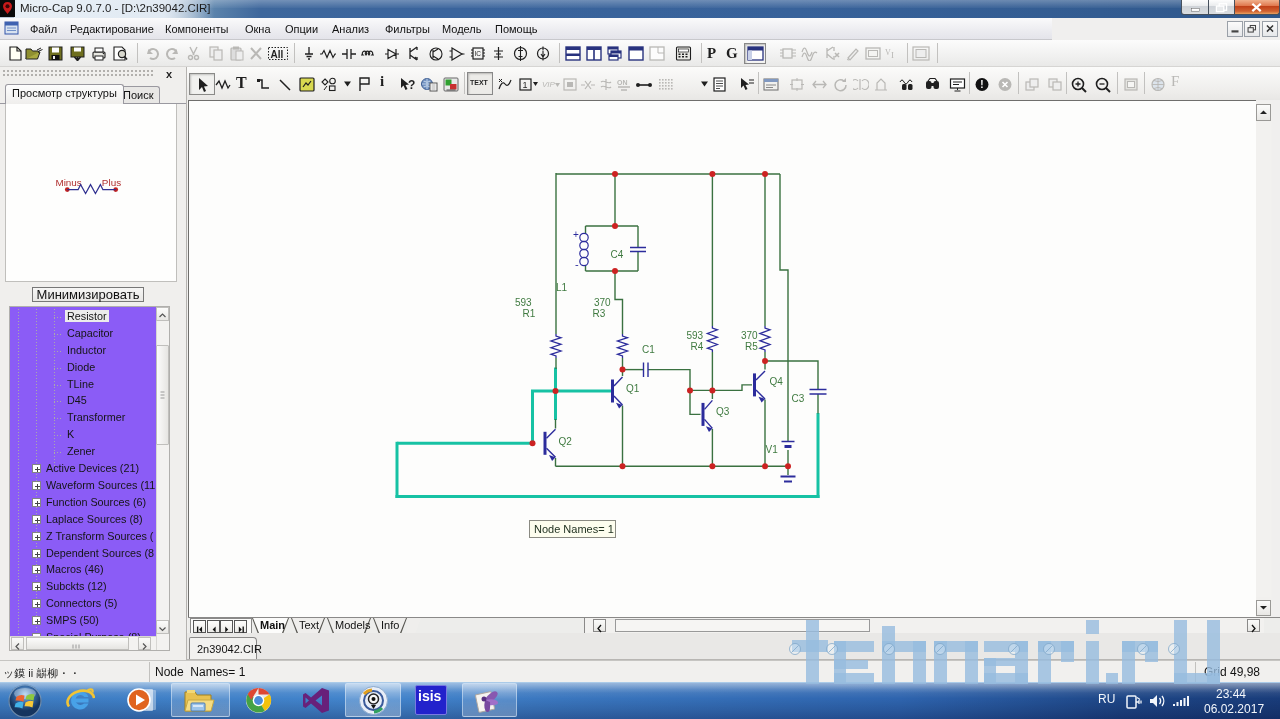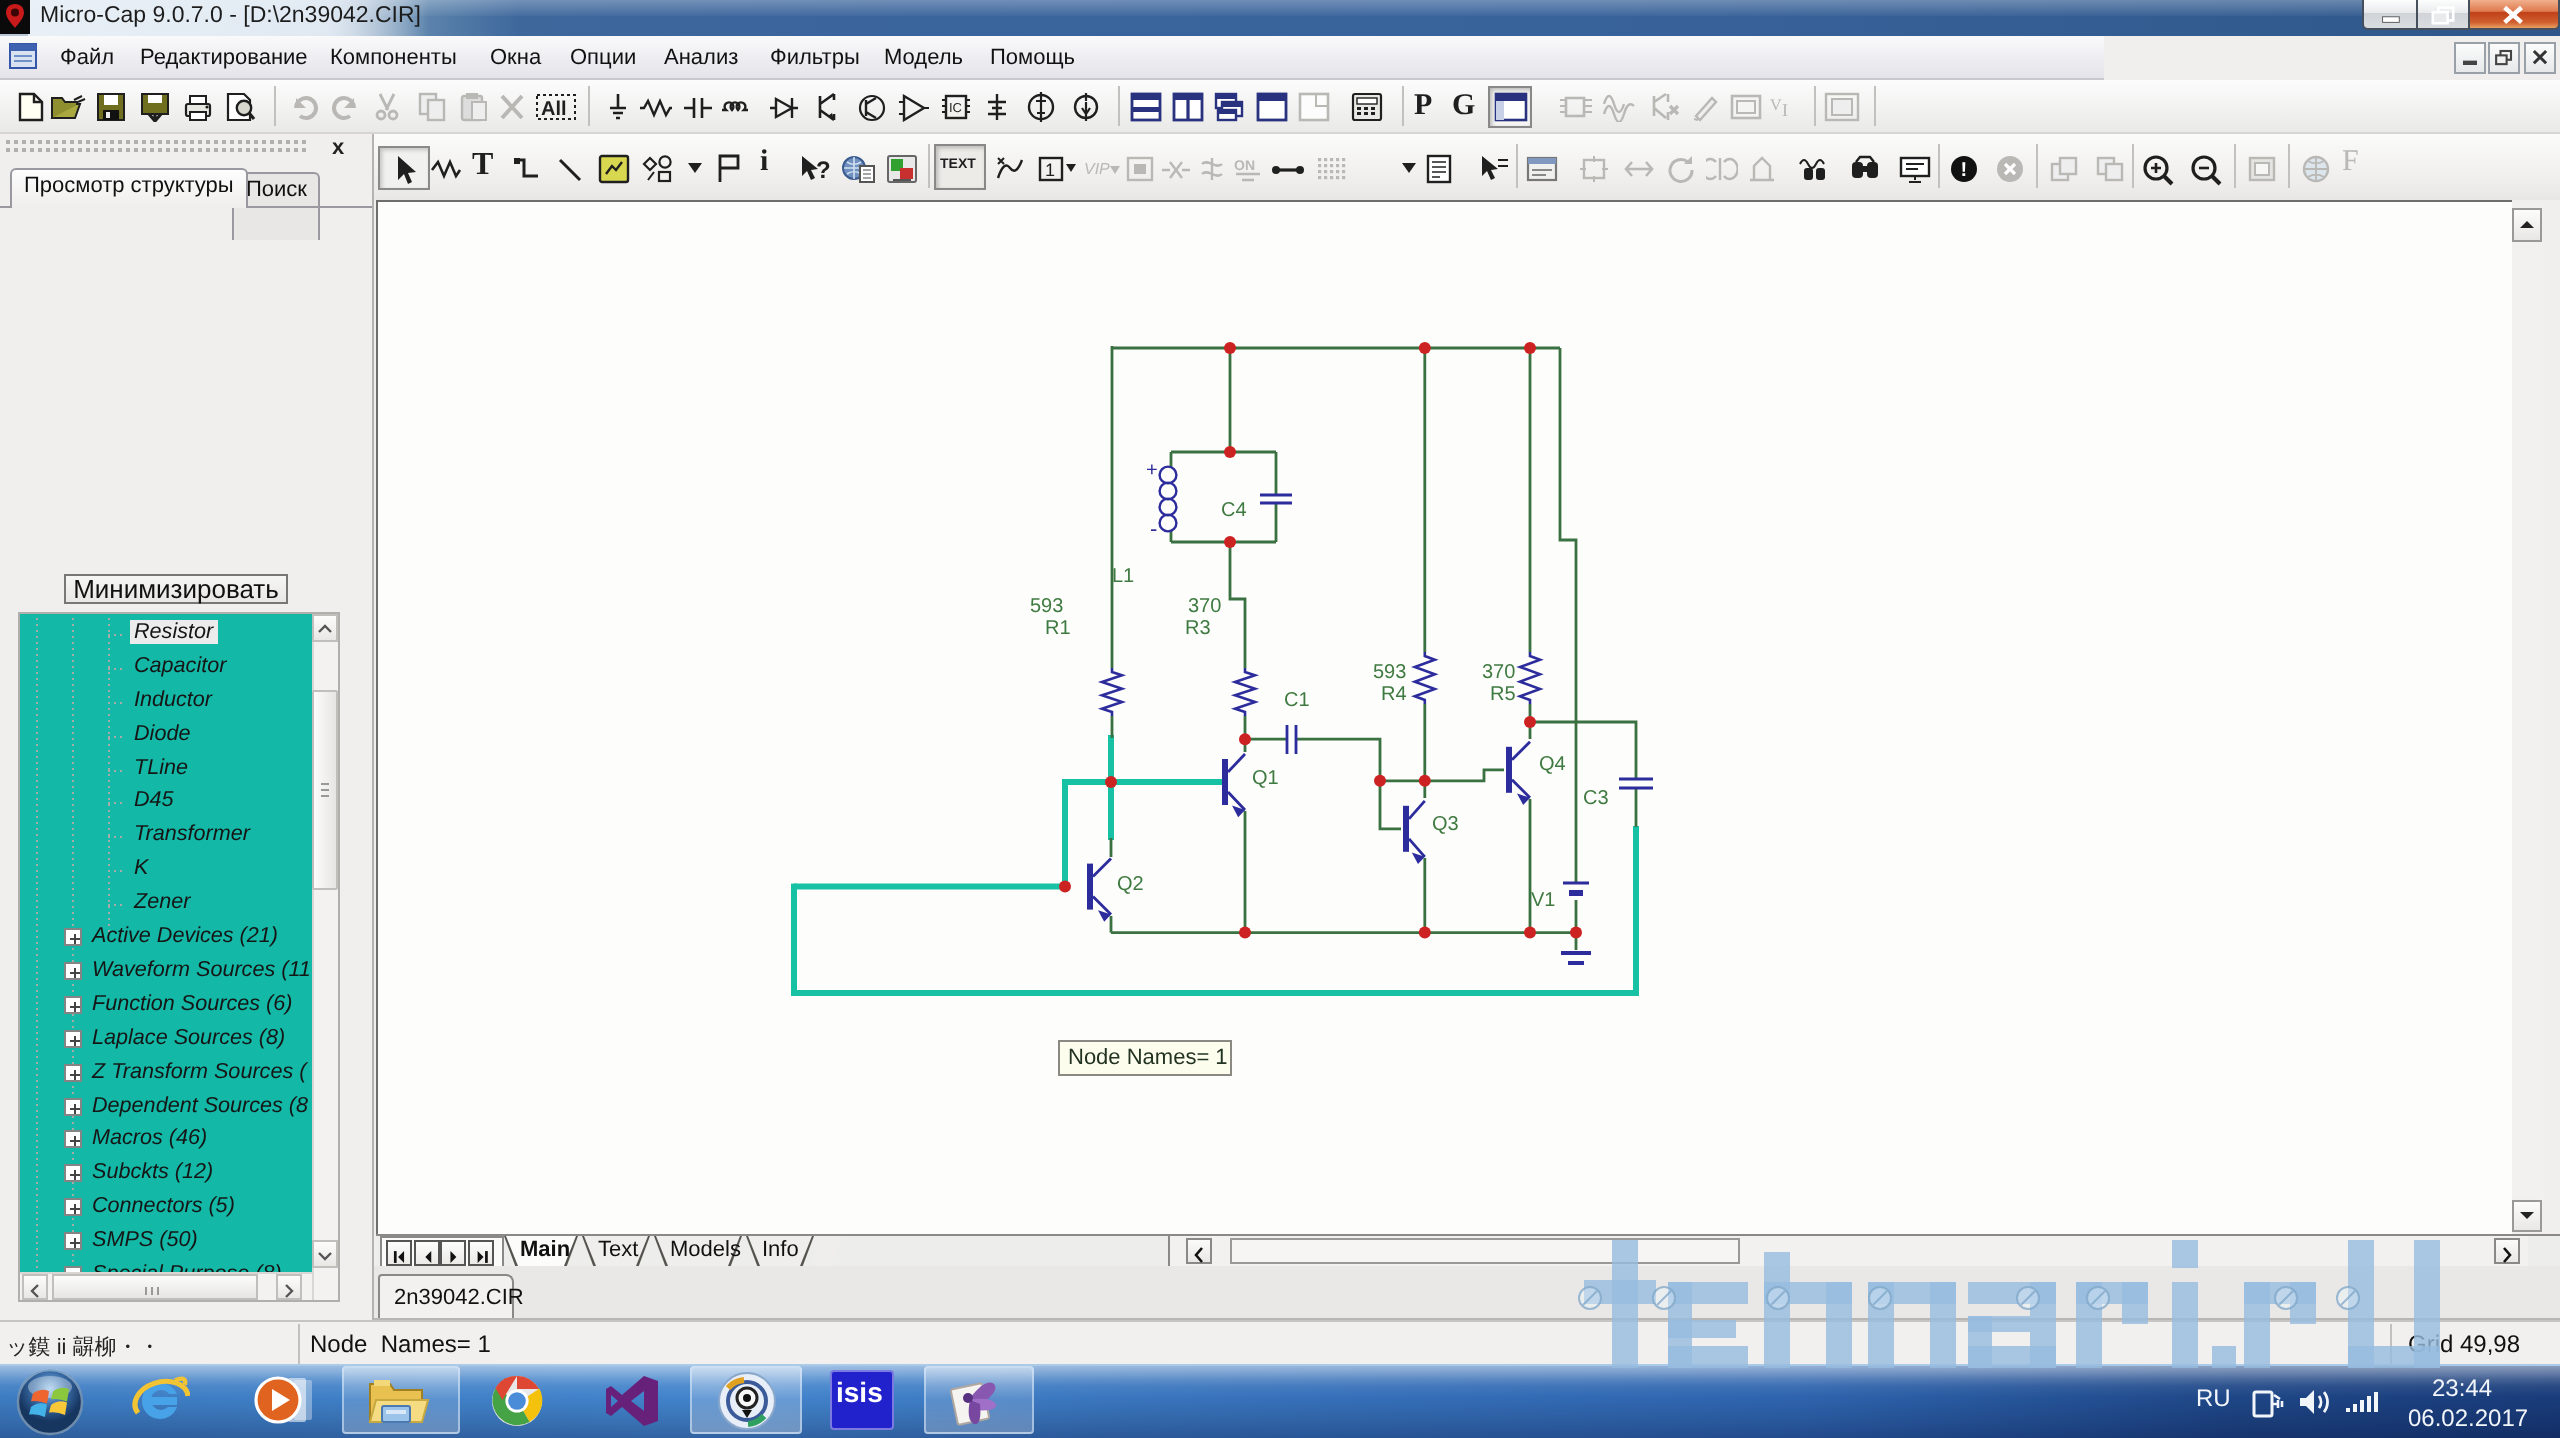--- a/index.html
+++ b/index.html
@@ -43,21 +43,21 @@
 background:repeating-linear-gradient(90deg,#b2b0ad 0 2px,transparent 2px 4px);}
 #panelx{left:162px;top:2px;width:14px;height:13px;font-size:11px;line-height:11px;text-align:center;color:#222;font-weight:bold;}
 .ptab{position:absolute;top:17px;font-size:11px;color:#111;border:1px solid #9a99a0;border-bottom:none;
 background:linear-gradient(#fdfdfd,#efeeec);padding:2px 6px 3px 6px;border-top-left-radius:3px;border-top-right-radius:3px;}
 #ptab1{left:5px;height:20px;z-index:2;}
 #ptab2{left:116px;height:34px;top:19px;background:#e8e7e5;}
 #ptabline{left:0px;top:36px;width:186px;height:1px;background:#9a99a0;}
 #preview{left:5px;top:37px;width:172px;height:178px;background:#fefefd;border:1px solid #c0bfbc;border-top:none;}
 #minbtn{left:32px;top:220px;width:112px;height:15px;border:1px solid #777;background:linear-gradient(#f6f6f5,#e8e7e5);
 font-size:13px;color:#111;text-align:center;line-height:14px;}
-#treebox{left:9px;top:239px;width:161px;height:345px;background:#14b8a6;border:1px solid #b0afac;font-style:italic;}
+#treebox{left:9px;top:239px;width:161px;height:345px;background:#8b5cf6;border:1px solid #b0afac;}
 .trow{position:absolute;font-size:10.8px;color:#151515;white-space:nowrap;}
 .tplus{position:absolute;width:9px;height:9px;border:1px solid #848484;background:#fff;line-height:0;}
 
 #canvasArea{left:188px;top:100px;width:1068px;height:517px;background:#fdfdfc;border-top:1px solid #6f6e6c;border-left:1px solid #6f6e6c;}
 #vscrollC{left:1256px;top:101px;width:16px;height:516px;background:#f1f0ee;}
 #tabstrip{left:188px;top:617px;width:1092px;height:16px;background:#ededeb;border-top:1px solid #8a8988;}
 #doctabs{left:187px;top:633px;width:1093px;height:27px;background:#e9e8e6;border-bottom:1px solid #b8b6b3;}
 #doctab{left:2px;top:4px;width:68px;height:22px;background:#f2f1ef;border:1px solid #8a8988;border-bottom:none;
 border-top-left-radius:2px;border-top-right-radius:4px;font-size:11px;color:#111;padding:5px 0 0 7px;}
 
@@ -526,20 +526,29 @@
 <div class="ticon" style="left:984px;top:6px;font-size:15px;color:#b9b8b5;font-family:'Liberation Serif',serif">F</div>
     </div>
 
   <div class="abs" id="panel">
     <div class="abs" id="grip"></div>
     <div class="abs" id="grip" style="top:7px;height:2px"></div>
     <div class="abs" id="panelx">x</div>
     <div class="abs ptab" id="ptab1">Просмотр структуры</div>
     <div class="abs ptab" id="ptab2">Поиск</div>
     <div class="abs" id="ptabline"></div>
+    <div class="abs" id="preview">
+      <svg class="glyph" viewBox="0 0 172 178">
+        <text x="50" y="82" font-size="10" fill="#b03030">Minus</text>
+        <text x="97" y="82" font-size="10" fill="#b03030">Plus</text>
+        <circle cx="62" cy="86" r="2.4" fill="#c02020"></circle>
+        <circle cx="111" cy="86" r="2.4" fill="#c02020"></circle>
+        <path d="M62 86 h11 l2.5 -5 5 9 5 -9 5 9 5 -9 2.5 5 h13" fill="none" stroke="#303090" stroke-width="1.2"></path>
+      </svg>
+    </div>
     <div class="abs" id="minbtn">Минимизировать</div>
     <div class="abs" id="treebox">
         <div class="abs" style="left:8px;top:2px;width:1px;height:340px;background:repeating-linear-gradient(#aaa 0 1px,transparent 1px 3px)"></div>
 <div class="abs" style="left:26px;top:2px;width:1px;height:340px;background:repeating-linear-gradient(#aaa 0 1px,transparent 1px 3px)"></div>
 <div class="abs" style="left:44px;top:2px;width:1px;height:158px;background:repeating-linear-gradient(#aaa 0 1px,transparent 1px 3px)"></div>
 <div class="abs" style="left:44px;top:10px;width:9px;height:1px;background:repeating-linear-gradient(90deg,#aaa 0 1px,transparent 1px 3px)"></div>
 <div class="trow" style="left:55px;top:3px;background:#ececec;padding:0 2px">Resistor</div>
 <div class="abs" style="left:44px;top:27px;width:9px;height:1px;background:repeating-linear-gradient(90deg,#aaa 0 1px,transparent 1px 3px)"></div>
 <div class="trow" style="left:55px;top:20px;padding:0 2px">Capacitor</div>
 <div class="abs" style="left:44px;top:44px;width:9px;height:1px;background:repeating-linear-gradient(90deg,#aaa 0 1px,transparent 1px 3px)"></div>

